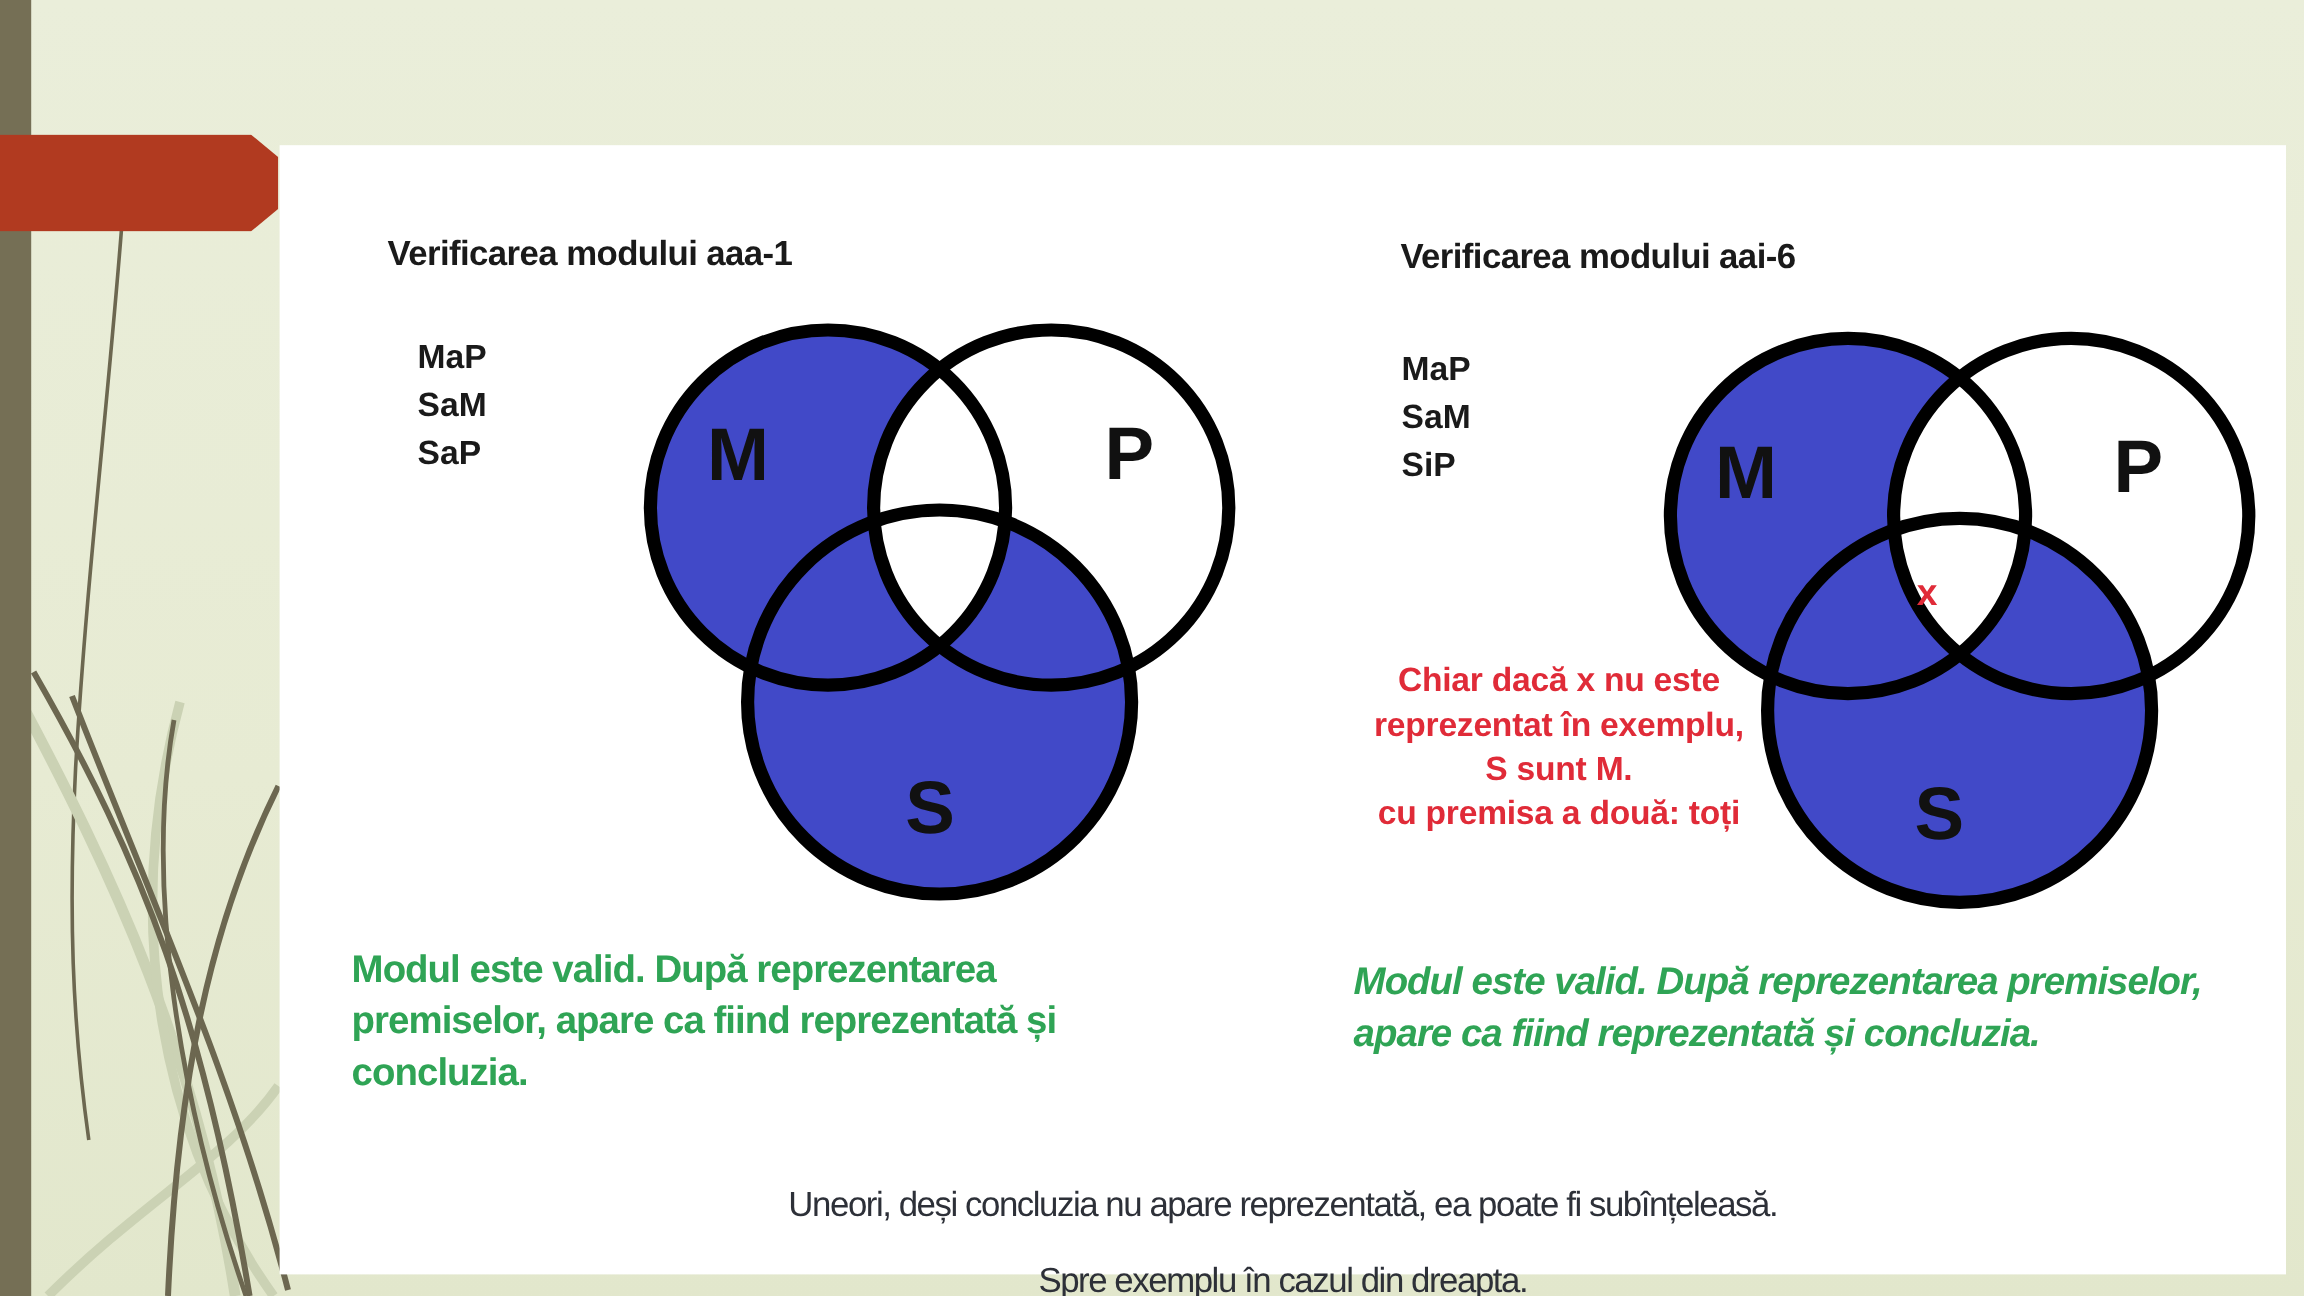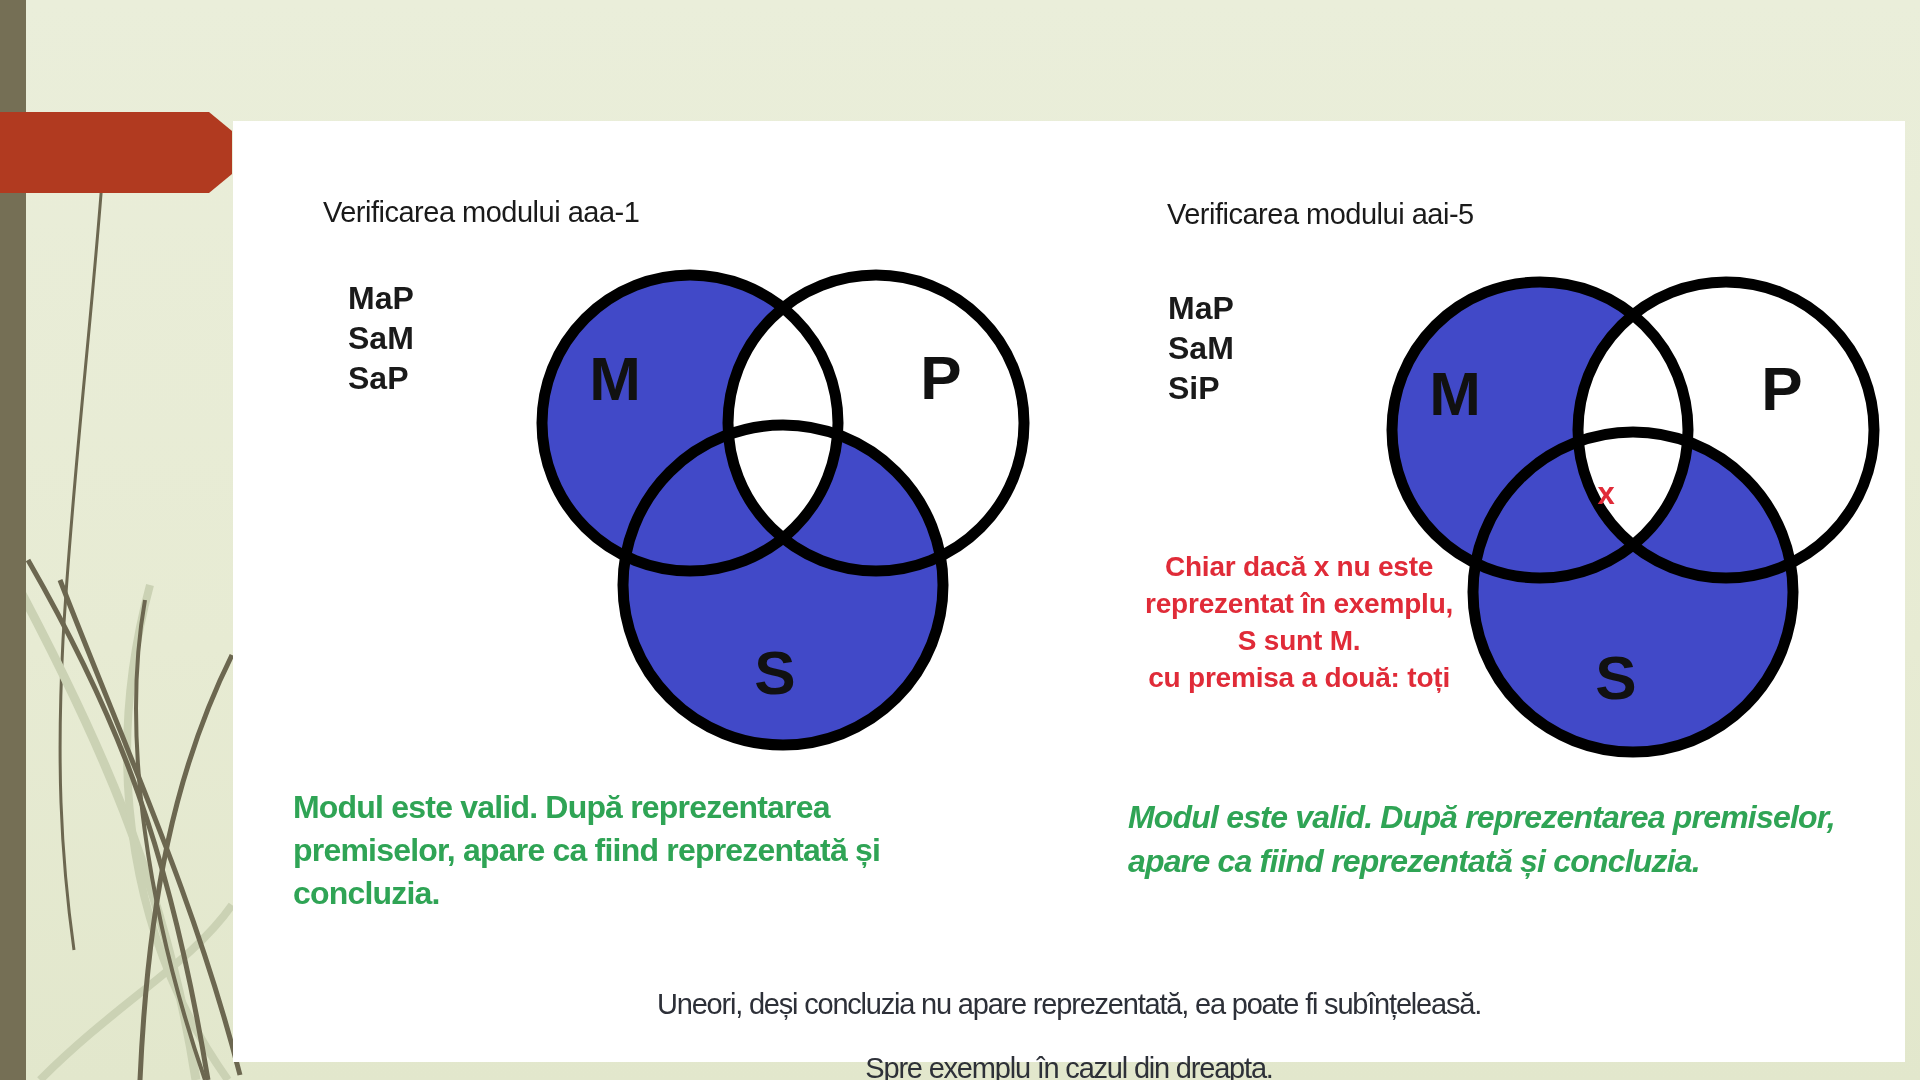--- a/index.html
+++ b/index.html
@@ -33,23 +33,23 @@
     clip-path:polygon(0 0,209px 0,232px 19px,232px 62px,209px 81px,0 81px);
   }
   .layer{position:absolute;z-index:4;}
   .venn{position:absolute;left:0;top:0;width:1920px;height:1080px;z-index:4;}
   .fill-blue{fill:var(--venn-fill-blue);}
   .fill-white{fill:#ffffff;}
   .ring{fill:none;stroke:var(--venn-outline);stroke-width:11px;}
   .venn-label{font-family:"Liberation Sans",sans-serif;font-size:62px;font-weight:600;fill:#111;text-anchor:middle;}
   .x-marker{font-family:"Liberation Sans",sans-serif;font-size:31px;font-weight:700;fill:var(--marker-red);text-anchor:middle;}
   .diagram-title{
-    font-size:29px;font-weight:400;color:var(--heading-black);letter-spacing:-0.5px;white-space:nowrap;
+    font-size:29px;font-weight:700;color:var(--heading-black);letter-spacing:-0.5px;white-space:nowrap;
   }
-  .premises{font-size:32px;font-weight:700;color:var(--heading-black);line-height:40px;}
+  .premises{font-size:28px;font-weight:700;color:var(--heading-black);line-height:40px;}
   .premises span{display:block;}
   .note-red{font-size:28px;font-weight:700;color:var(--marker-red);line-height:37px;letter-spacing:-0.2px;text-align:center;}
   .note-red span{display:block;white-space:nowrap;}
   .note-green{font-size:32px;font-weight:700;color:var(--valid-green);letter-spacing:-0.8px;margin-top:14px;}
   .note-green span{display:block;white-space:nowrap;}
   .note-green.lg{line-height:43px;}
   .note-green.rg{line-height:44px;}
   .footer-text{
     left:233px;top:948px;width:1672px;text-align:center;
     font-size:29px;font-weight:400;color:var(--footer-text);
@@ -77,21 +77,21 @@
   <div class="content-box"></div>
   <div class="banner"></div>
 
   <div class="layer diagram-title" style="left:323px;top:196px;">Verificarea modului aaa-1</div>
   <div class="layer premises" style="left:348px;top:278px;">
     <span>MaP</span>
     <span>SaM</span>
     <span>SaP</span>
   </div>
 
-  <div class="layer diagram-title" style="left:1167px;top:198px;">Verificarea modului aai-5</div>
+  <div class="layer diagram-title" style="left:1167px;top:198px;">Verificarea modului aai-6</div>
   <div class="layer premises" style="left:1168px;top:288px;">
     <span>MaP</span>
     <span>SaM</span>
     <span>SiP</span>
   </div>
 
   <svg class="venn" viewBox="0 0 1920 1080">
     <defs>
       <clipPath id="clipM_L">
           <circle cx="690" cy="423" r="148"></circle>

